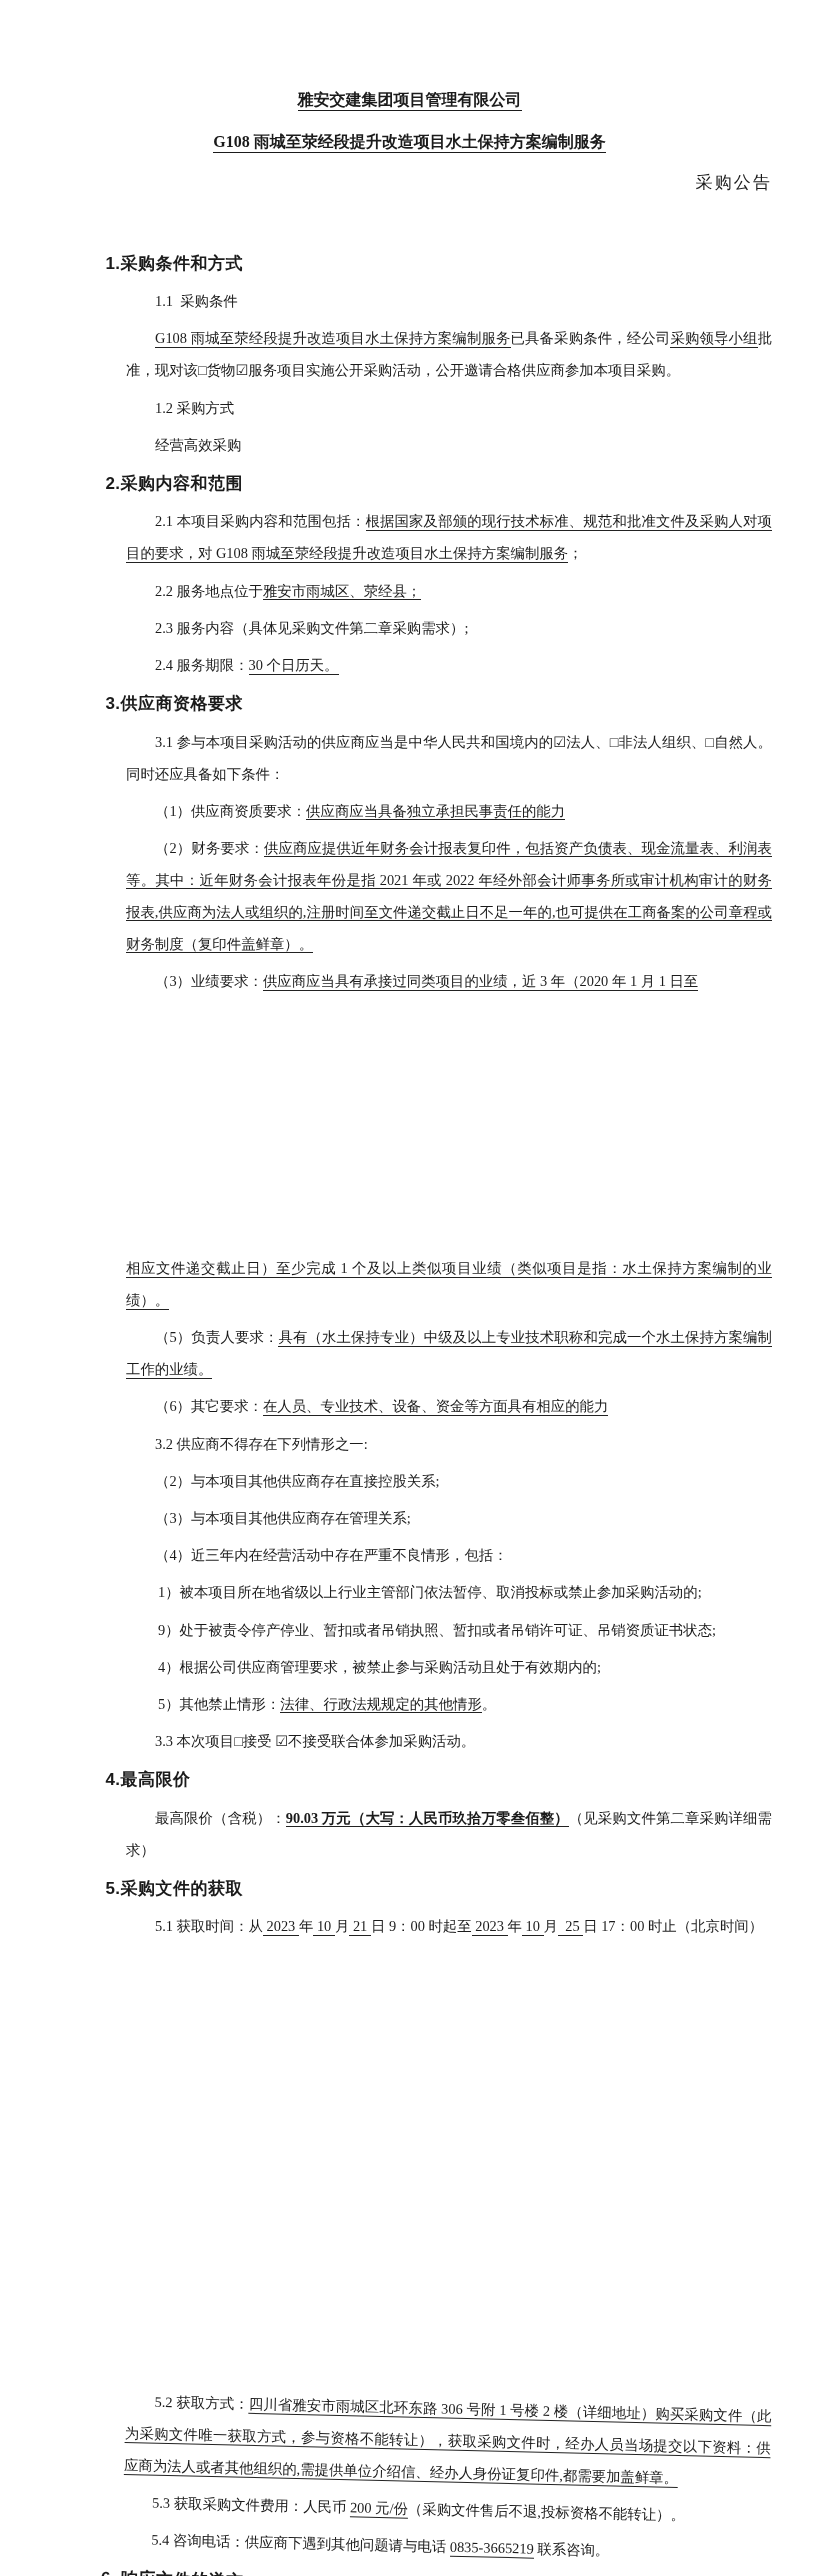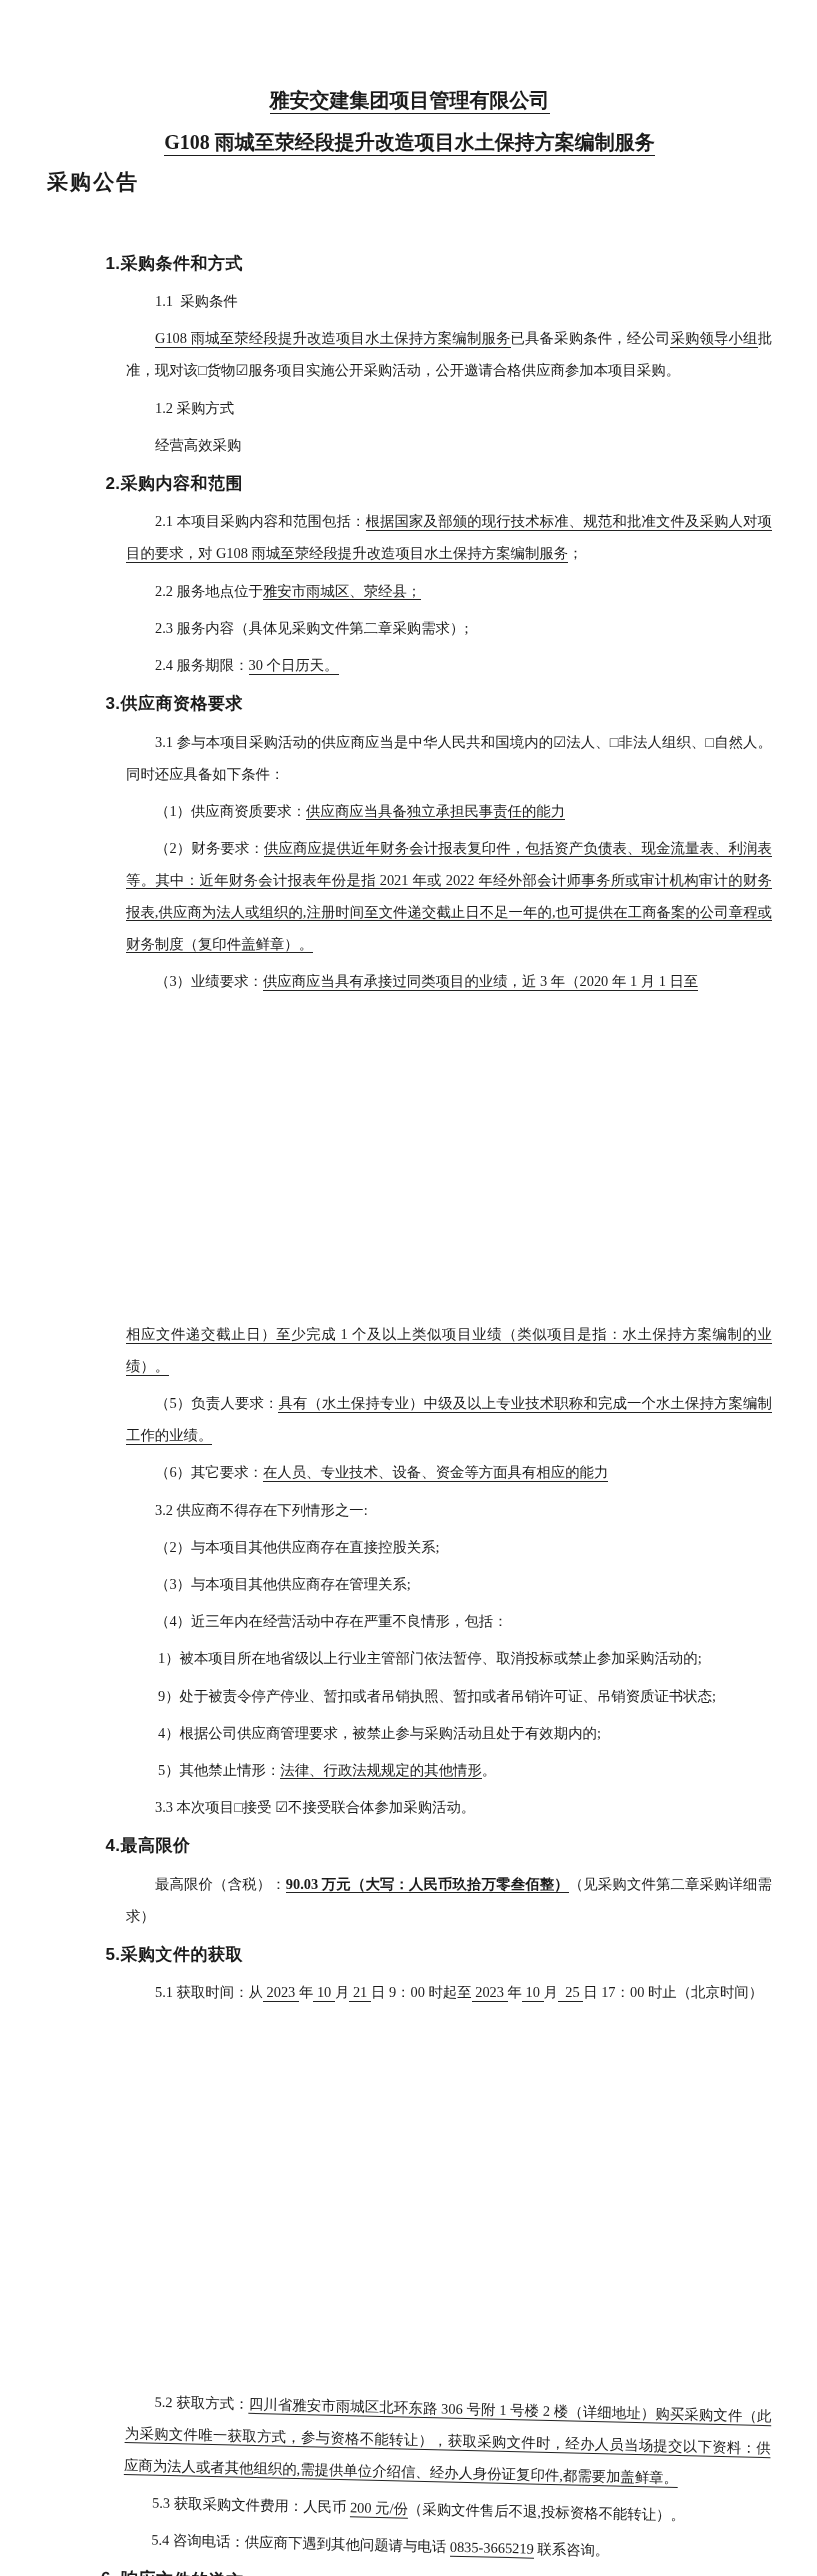--- a/index.html
+++ b/index.html
@@ -1,27 +1,27 @@
 <!DOCTYPE html>
 <html style="font-size:8.2px"><head>
 <meta charset="utf-8">
 <style>
   html,body{margin:0;padding:0;background:#ffffff;}
   .canvas{position:relative;width:818px;height:3468px;background:#ffffff;overflow:hidden;
           color:#1b1b1b;font-family:"Liberation Serif","DejaVu Serif",serif;}
   .pg{position:absolute;left:0;width:818px;padding:0 46px 0 126px;box-sizing:border-box;}
   #page1{top:87px;}
-  #page2{top:1318px;}
+  #page2{top:1252px;}
   #page3{top:2382px;transform:rotate(1.35deg);transform-origin:0 0;}
 
   .blk{margin:0 0 5.2px 0;}
   
-  .t1{font-size:20px;font-weight:700;text-align:center;line-height:26px;margin:0 0 15.5px -79px;}
+  .t1{font-size:16px;font-weight:700;text-align:center;line-height:26px;margin:0 0 15.5px -79px;}
   .t1 .u{border-bottom:1.5px solid #1b1b1b;padding-bottom:2.1px;}
-  .t2{font-size:21px;font-weight:700;text-align:left;line-height:25px;margin:7.2px 0 57px -79px;letter-spacing:2.1px;}
+  .t2{font-size:17px;font-weight:400;text-align:right;line-height:25px;margin:7.2px 0 57px -79px;letter-spacing:2.1px;}
   
   .h{font-family:"Liberation Sans","DejaVu Sans",sans-serif;font-size:17px;font-weight:700;
      line-height:23px;margin:11.3px 0 10.3px -20.6px;letter-spacing:0.5px;}
   
   .p{font-size:14.4px;line-height:32px;text-align:justify;white-space:pre-wrap;}
   .pi{text-indent:29px;}
   .pi2{text-indent:32px;font-family:Liberation Serif, serif;}
   .u{border-bottom:1px solid #222;padding-bottom:0.5px;}
   .b{font-weight:700;}
 </style>

